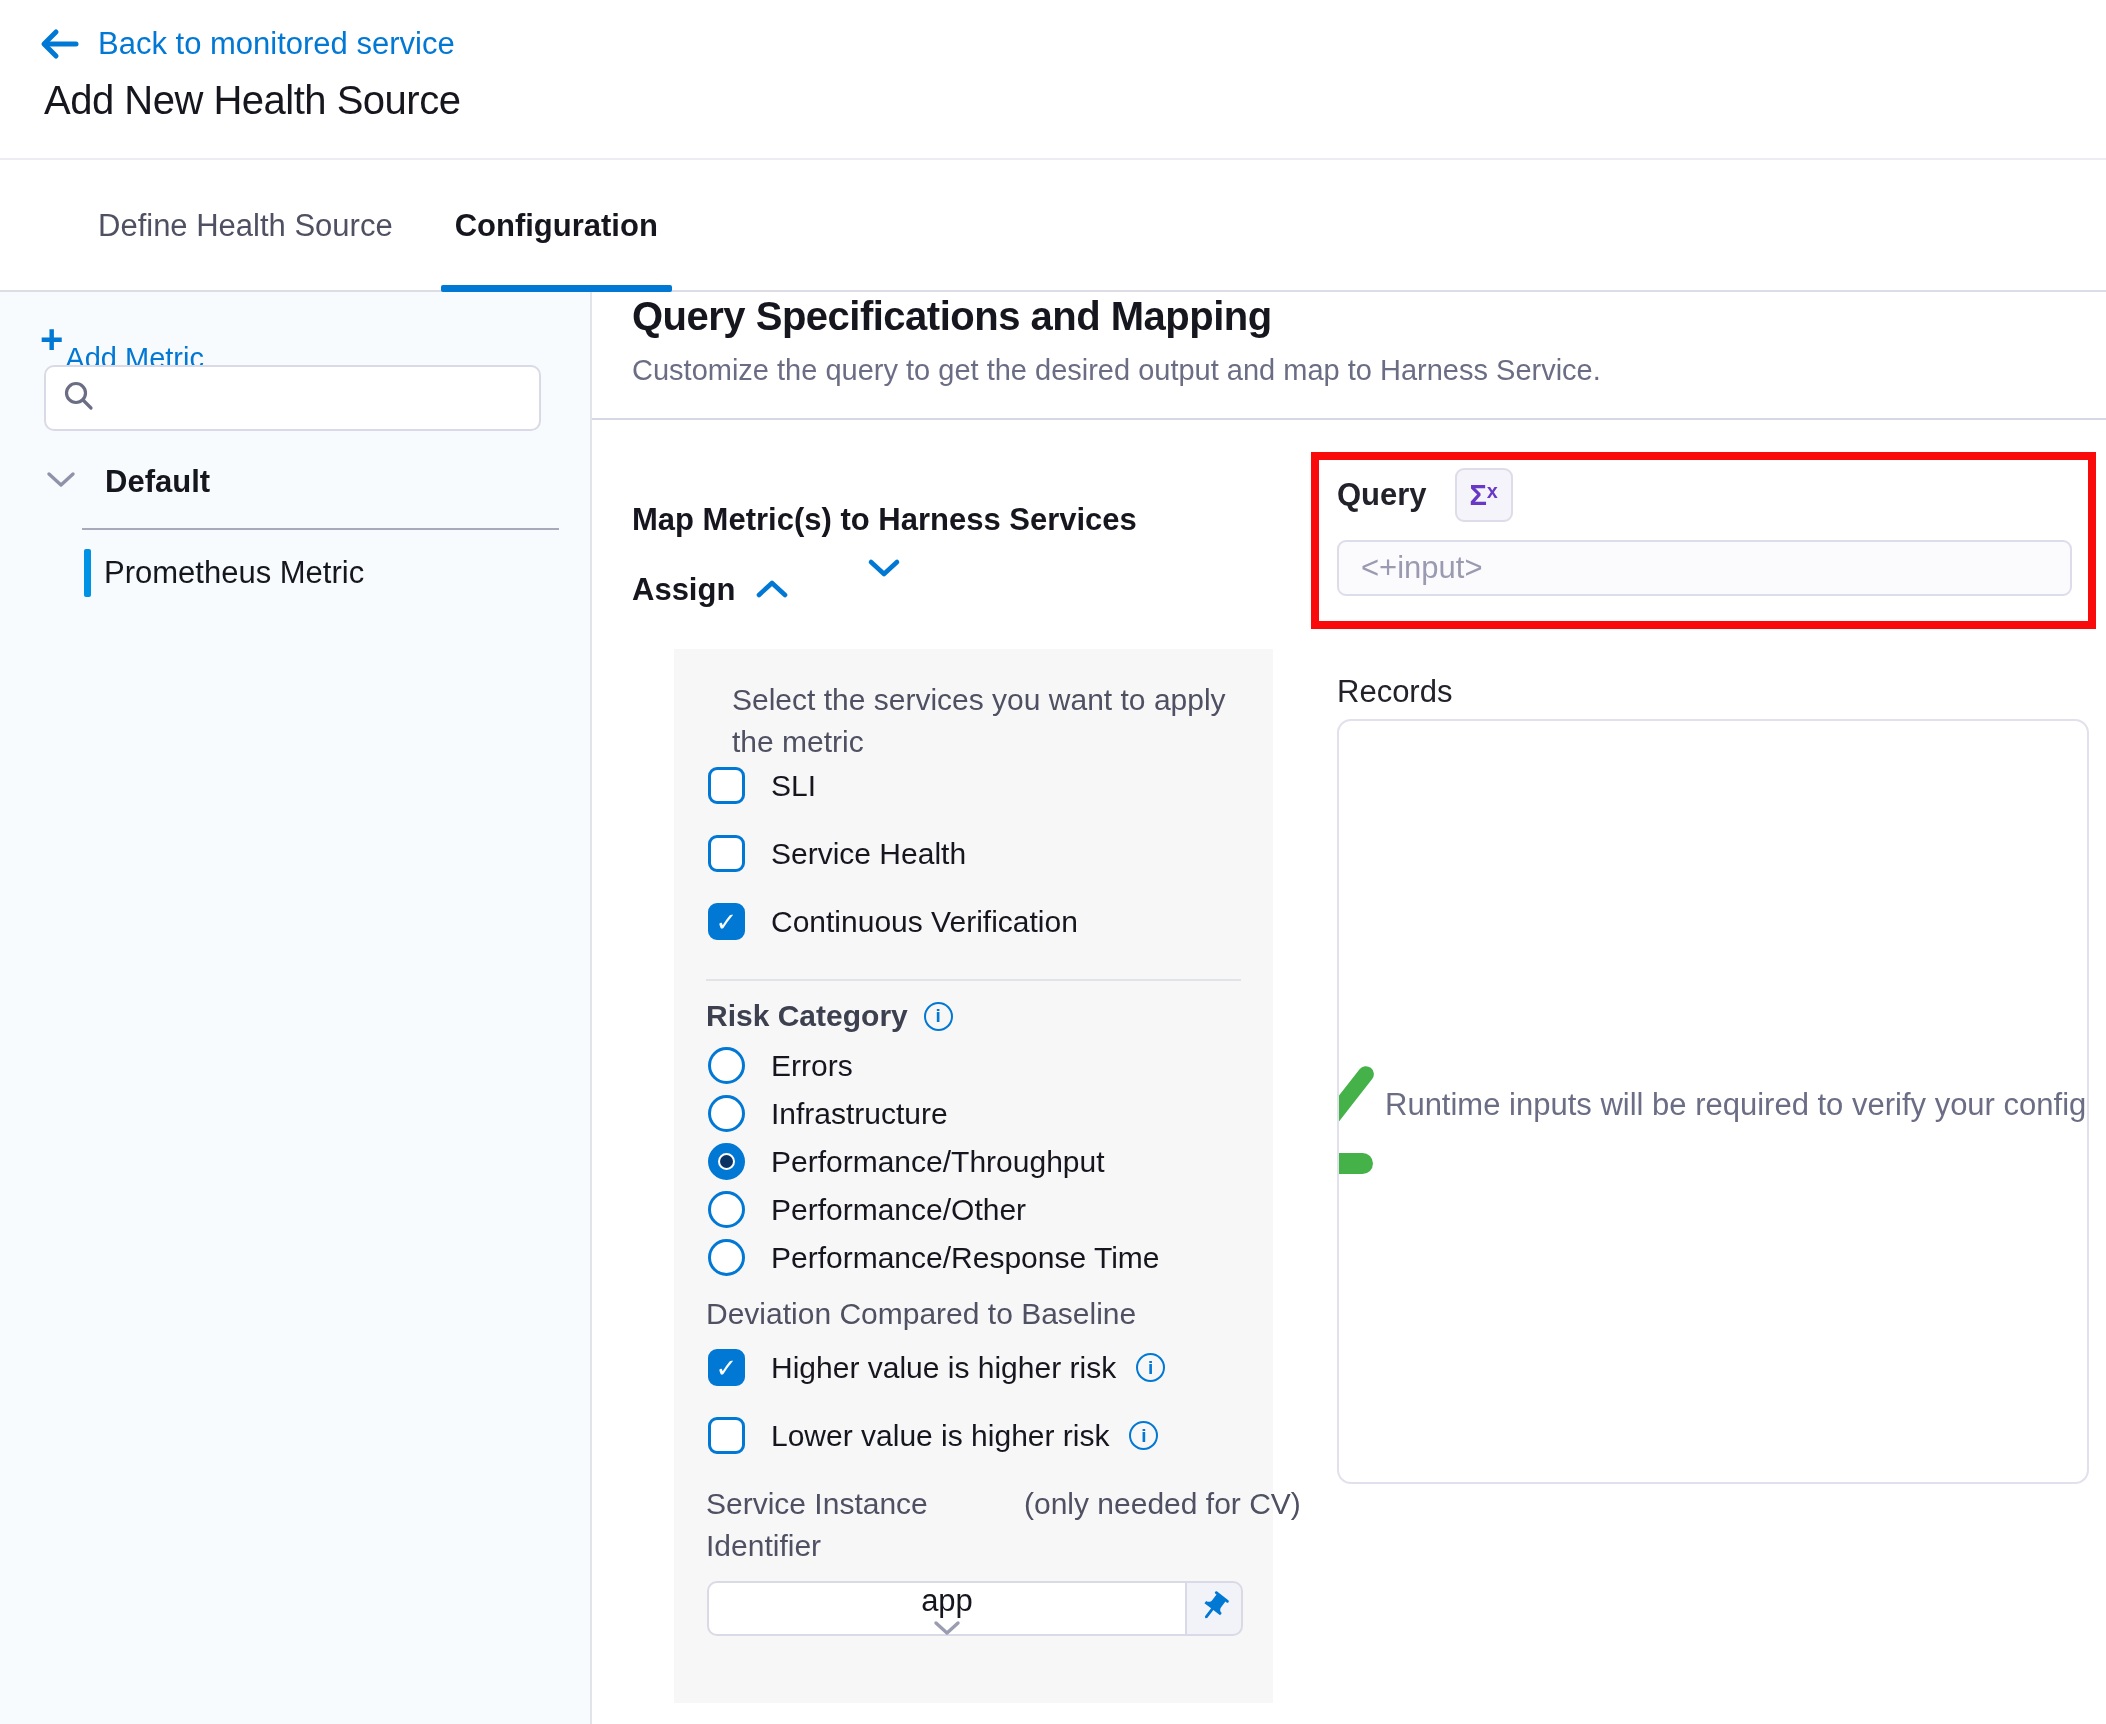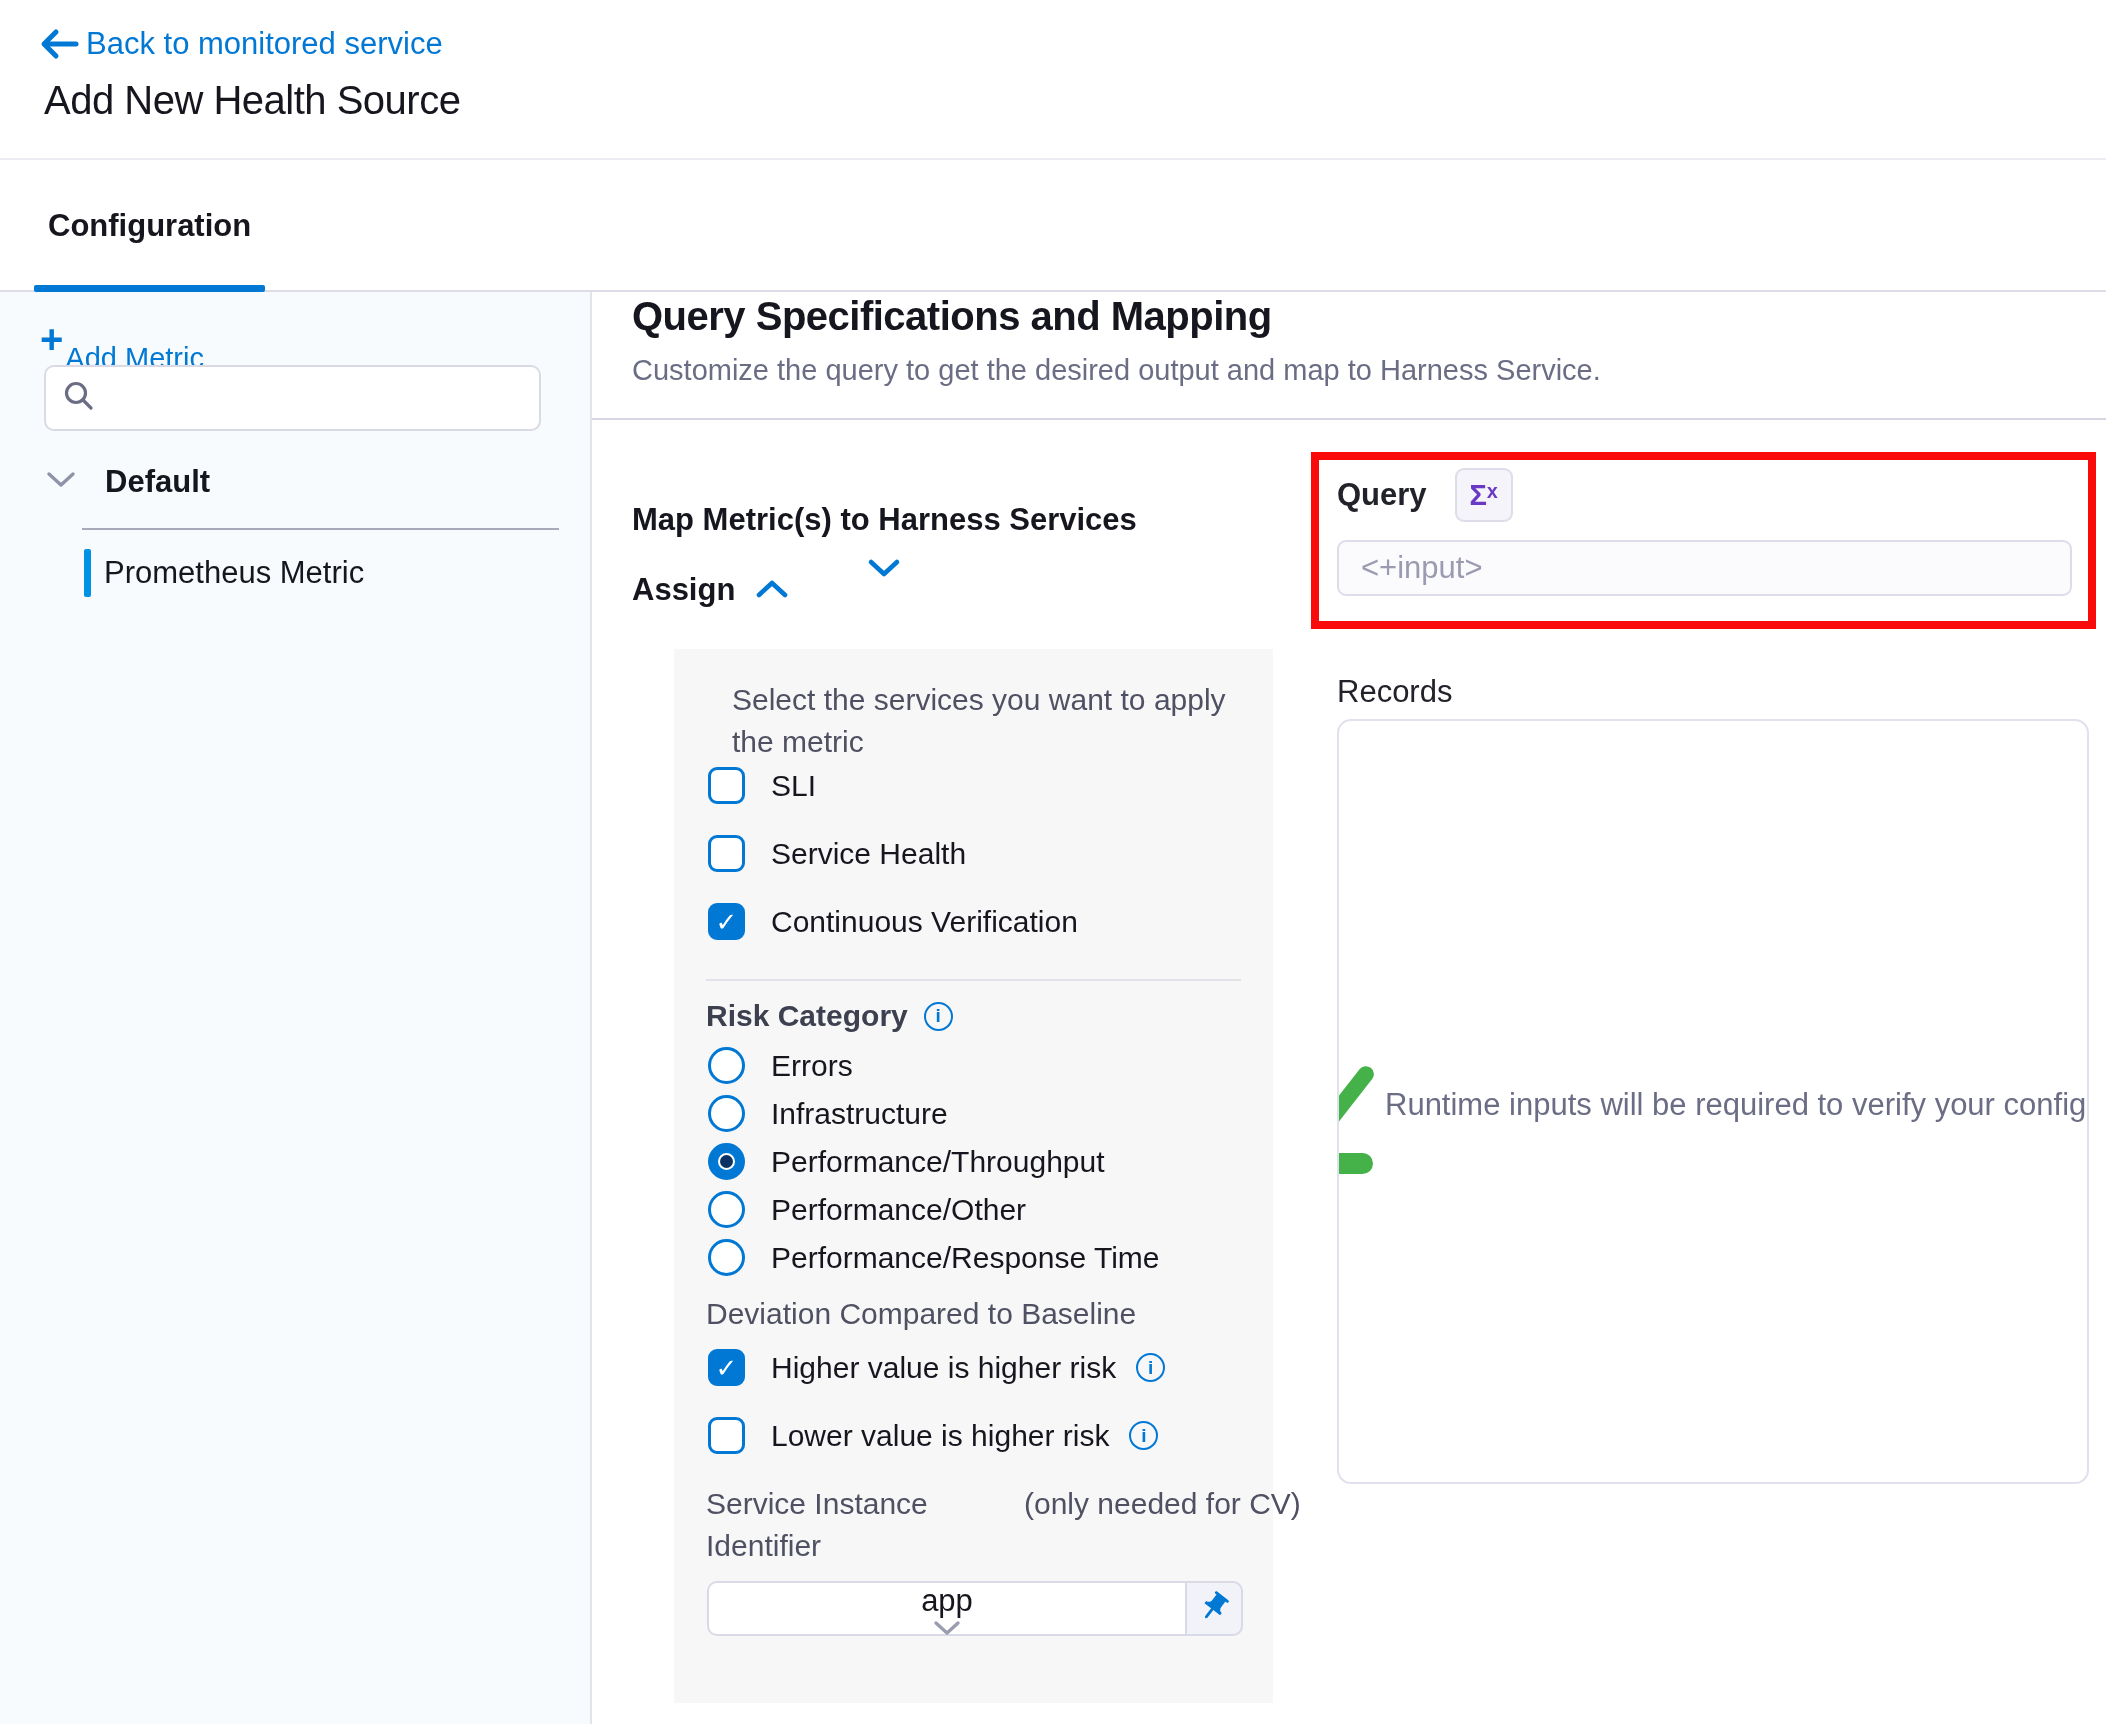--- a/index.html
+++ b/index.html
@@ -5,21 +5,21 @@
   * { box-sizing: border-box; margin: 0; padding: 0; }
   html, body { width: 2106px; height: 1724px; overflow: hidden; }
   body {
     font-family: "Liberation Sans", "DejaVu Sans", sans-serif;
     background: #ffffff;
     color: #1b1b28;
     position: relative;
   }
   
   .header { position: absolute; top: 0; left: 0; right: 0; height: 160px; background: #fff; border-bottom: 2px solid #ececf2; }
-  .back-row { position: absolute; top: 26px; left: 38px; display: flex; align-items: center; gap: 4px; cursor: pointer; }
+  .back-row { position: absolute; top: 26px; left: 38px; display: flex; align-items: center; gap: 16px; cursor: pointer; }
   .back-row svg { display: block; }
   .back-label { font-size: 31px; color: #0278d5; }
   .page-title { position: absolute; top: 78px; left: 44px; font-size: 40px; font-weight: 400; color: #16161f; letter-spacing: -0.5px; }
 
   
   .tabs-row { position: absolute; top: 162px; left: 0; right: 0; height: 130px; background: #fff; border-bottom: 2px solid #dcdde6; display: flex; align-items: center; }
   .tab { position: relative; height: 100%; display: flex; align-items: center; font-size: 31px; color: #4f5162; cursor: pointer; padding: 0 14px; }
   .tab-define { margin-left: 84px; }
   .tab-config { margin-left: 34px; font-weight: 700; color: #16161f; }
   .tab-config::after { content: ""; position: absolute; left: 0; right: 0; bottom: -2px; height: 7px; background: #0278d5; border-radius: 2px; }
@@ -102,20 +102,21 @@
             <path d="M18 6 L6 18 L18 30"></path>
           </g>
         </svg>
     </span>
     <span class="back-label">Back to monitored service</span>
   </div>
   <div class="page-title">Add New Health Source</div>
 </div>
 
 <div class="tabs-row">
+  <div class="tab tab-define">Define Health Source</div>
   <div class="tab tab-config">Configuration</div>
 </div>
 
 <div class="sidebar">
   <div class="add-metric">
     <span class="plus">+</span>
     <span class="add-label">Add Metric</span>
   </div>
   <div class="search-box">
     <span>

